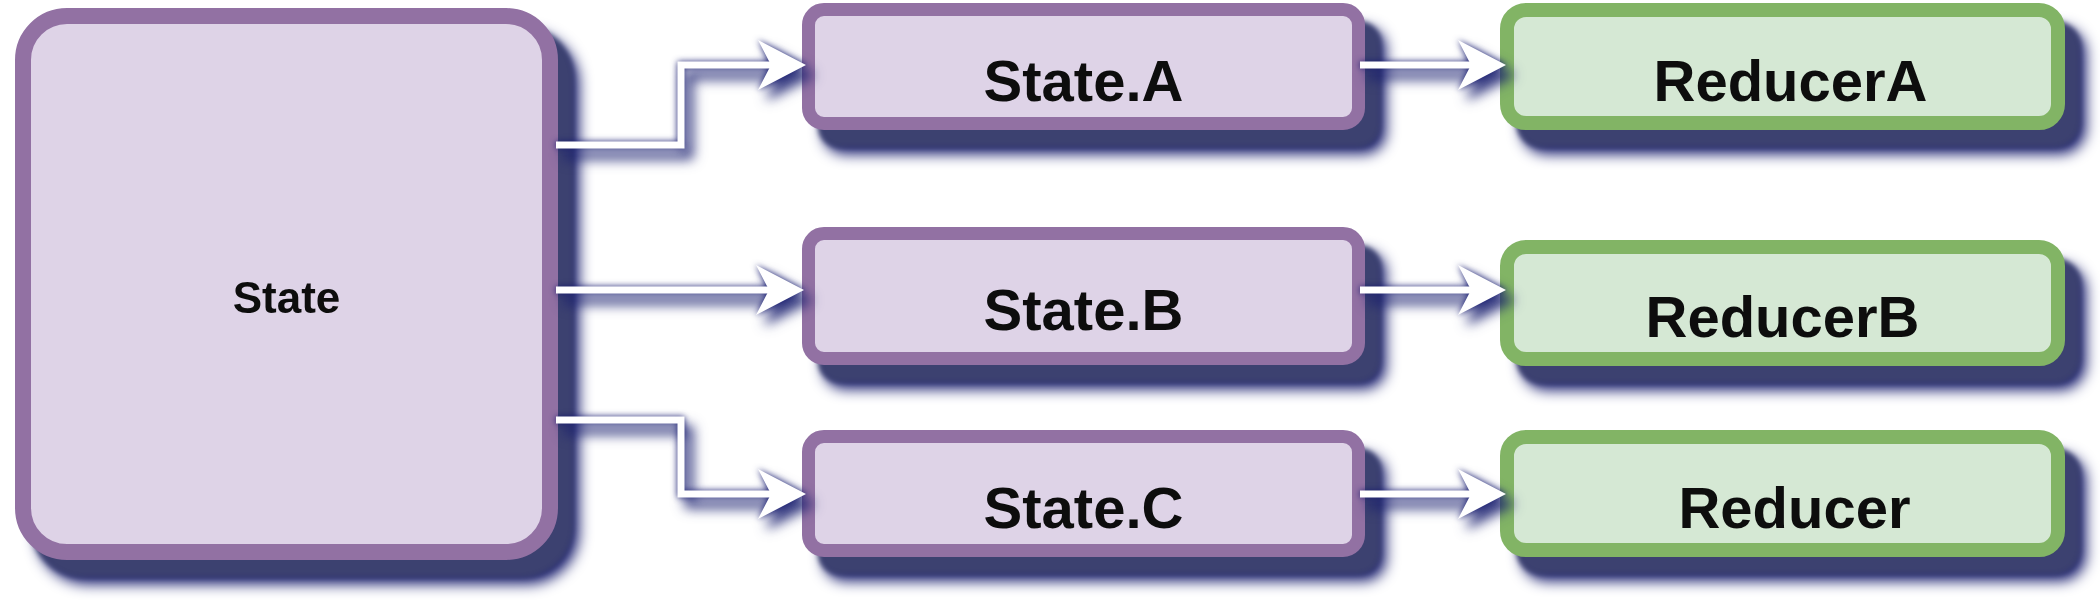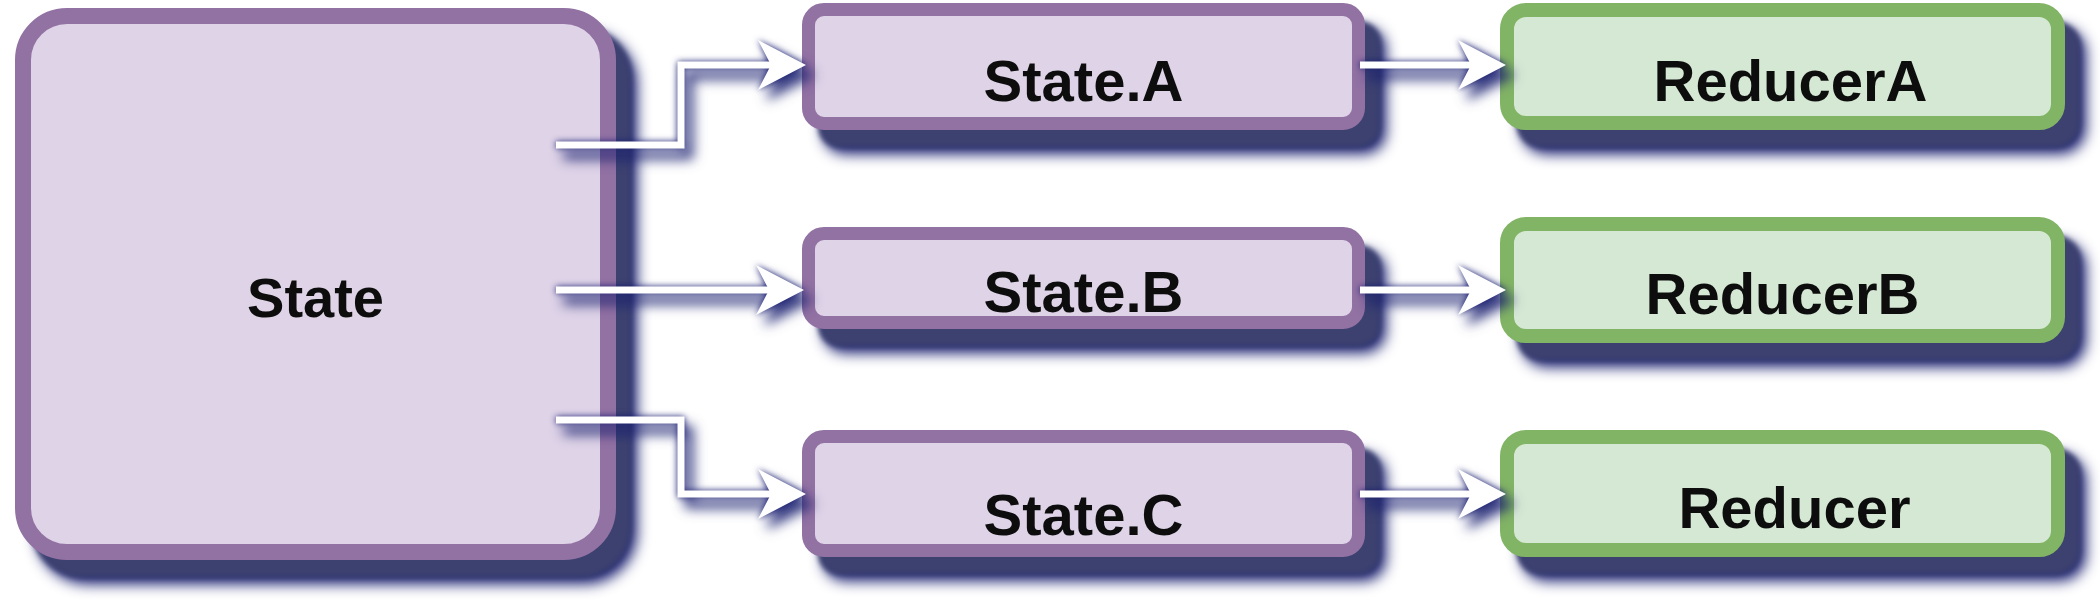--- a/index.html
+++ b/index.html
@@ -24,45 +24,45 @@
     color: var(--text, #0d0d0d);
     box-shadow: 16px 18px 5px var(--shadow-slate, #3c4170),
                 21px 24px 14px var(--shadow-navy, #191e6e);
   }
   .node .label {
     white-space: nowrap;
     line-height: 1;
     margin-top: 28px;
   }
   .state-big {
-    left: 15px; top: 8px; width: 601px; height: 552px;
+    left: 15px; top: 8px; width: 543px; height: 552px;
     background: var(--state-fill, #ded3e7);
     border: 16px solid var(--state-border, #9271a3);
     border-radius: 52px;
-    font-size: 56px;
+    font-size: 44px;
   }
   .slice {
     left: 802px; width: 563px; height: 127px;
     background: var(--state-fill, #ded3e7);
     border: 13px solid var(--state-border, #9271a3);
     border-radius: 22px;
     font-size: 58px;
   }
   .slice.row1 { top: 3px; }
-  .slice.row2 { top: 227px; height: 102px; }
-  .slice.row3 { top: 430px; align-items: flex-end; }
+  .slice.row2 { top: 227px; height: 138px; }
+  .slice.row3 { top: 430px; }
   .reducer {
     left: 1500px; width: 565px; height: 127px;
     background: var(--reducer-fill, #d5e8d4);
     border: 14px solid var(--reducer-border, #82b465);
     border-radius: 26px;
     font-size: 58px;
   }
   .reducer.row1 { top: 3px; padding-left: 16px; }
-  .reducer.row2 { top: 217px; height: 126px; }
+  .reducer.row2 { top: 240px; height: 126px; }
   .reducer.row3 { top: 430px; padding-left: 24px; }
   svg.wires {
     position: absolute;
     left: 0; top: 0;
     width: 2100px;
     height: 600px;
     pointer-events: none;
   }
   svg.wires g.glow {
     filter: drop-shadow(0px 0px 3px rgba(20, 24, 110, 0.9))

